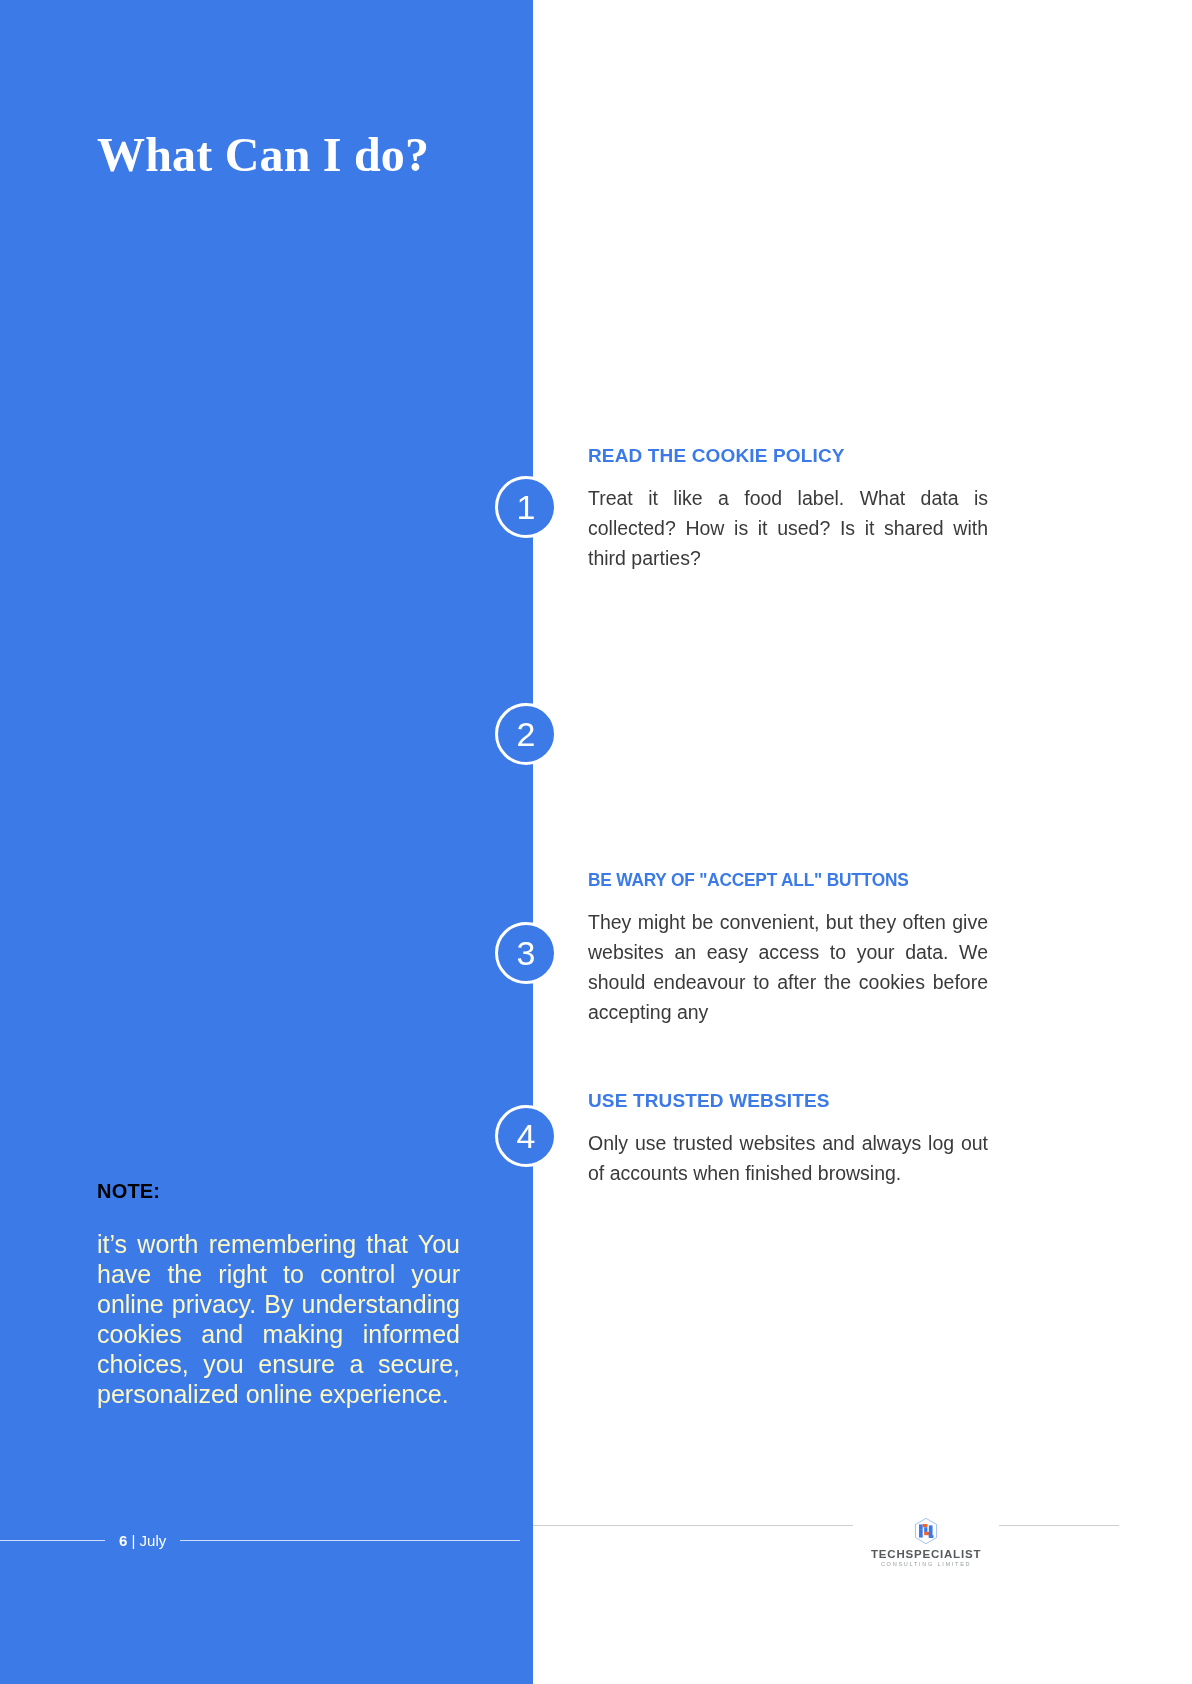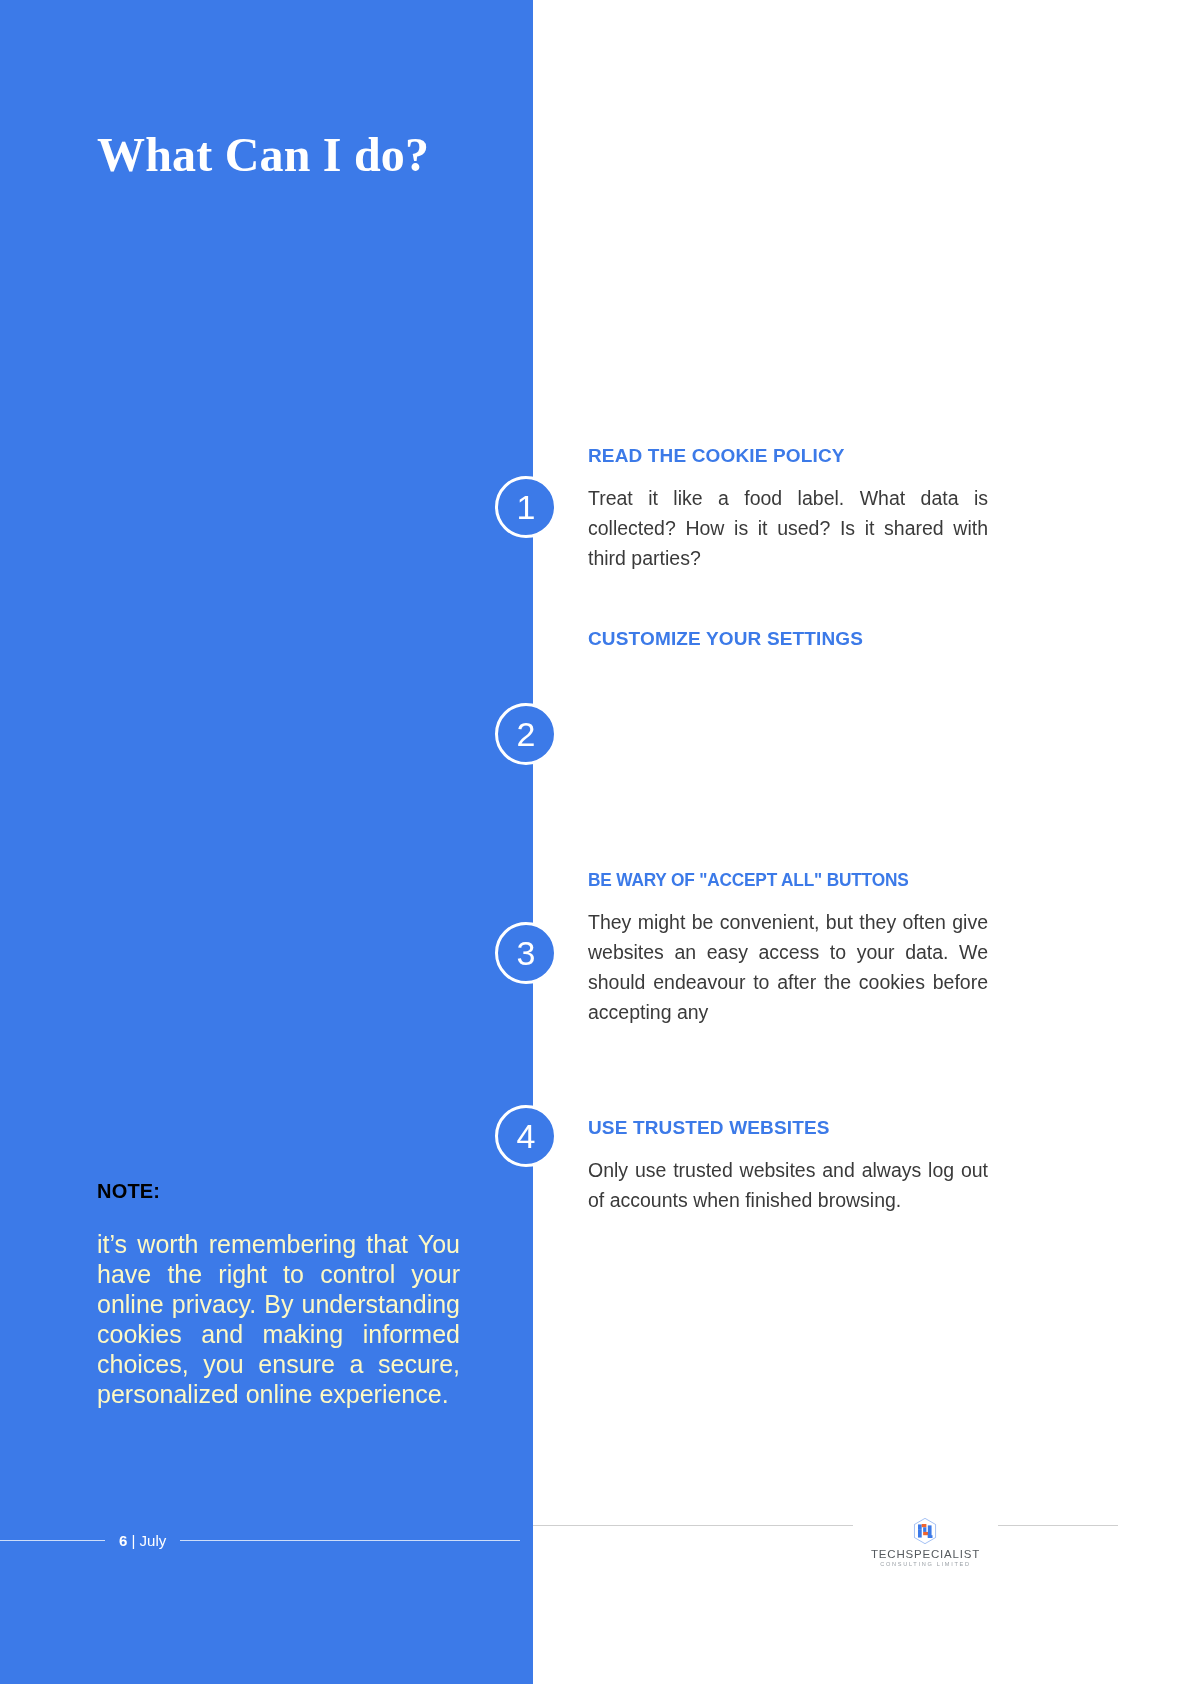--- a/index.html
+++ b/index.html
@@ -140,21 +140,21 @@
   }
 
   .logo-mark {
     width: 30px;
     height: 30px;
     display: block;
   }
 
   .logo-name {
     font-size: 11.5px;
-    font-weight: 400;
+    font-weight: 700;
     letter-spacing: 0.8px;
     color: #555a5e;
     margin-top: 2px;
   }
 
   .logo-sub {
     font-size: 5.6px;
     letter-spacing: 1.7px;
     color: #9aa0a6;
     margin-top: 1px;
@@ -241,35 +241,34 @@
     </div>
     <div class="step" style="top:445px;">
       <div class="step-title">READ THE COOKIE POLICY</div>
       <p class="step-body">Treat it like a food label. What data is collected? How is it used? Is it shared with third parties?</p>
     </div>
 
     <div class="badge" style="left:495px; top:703px;">
       <span>2</span>
     </div>
     <div class="step" style="top:628px;">
-      <div class="step-title">CUSTOMIZE YOUR SETTINGS</div>
     </div>
 
     <div class="badge" style="left:495px; top:922px;">
       <span>3</span>
     </div>
     <div class="step" style="top:870px;">
       <div class="step-title condensed">BE WARY OF "ACCEPT ALL" BUTTONS</div>
       <p class="step-body">They might be convenient, but they often give websites an easy access to your data. We should endeavour to after the cookies before accepting any</p>
     </div>
 
     <div class="badge" style="left:495px; top:1105px;">
       <span>4</span>
     </div>
-    <div class="step" style="top:1117px;">
+    <div class="step" style="top:1090px;">
       <div class="step-title">USE TRUSTED WEBSITES</div>
       <p class="step-body">Only use trusted websites and always log out of accounts when finished browsing.</p>
     </div>
 
   </div>
 
   <div class="footer-page">
     <div class="rule-white rule-left"></div>
     <div class="page-num">
       <b>6</b><span> | </span><span>July</span>

